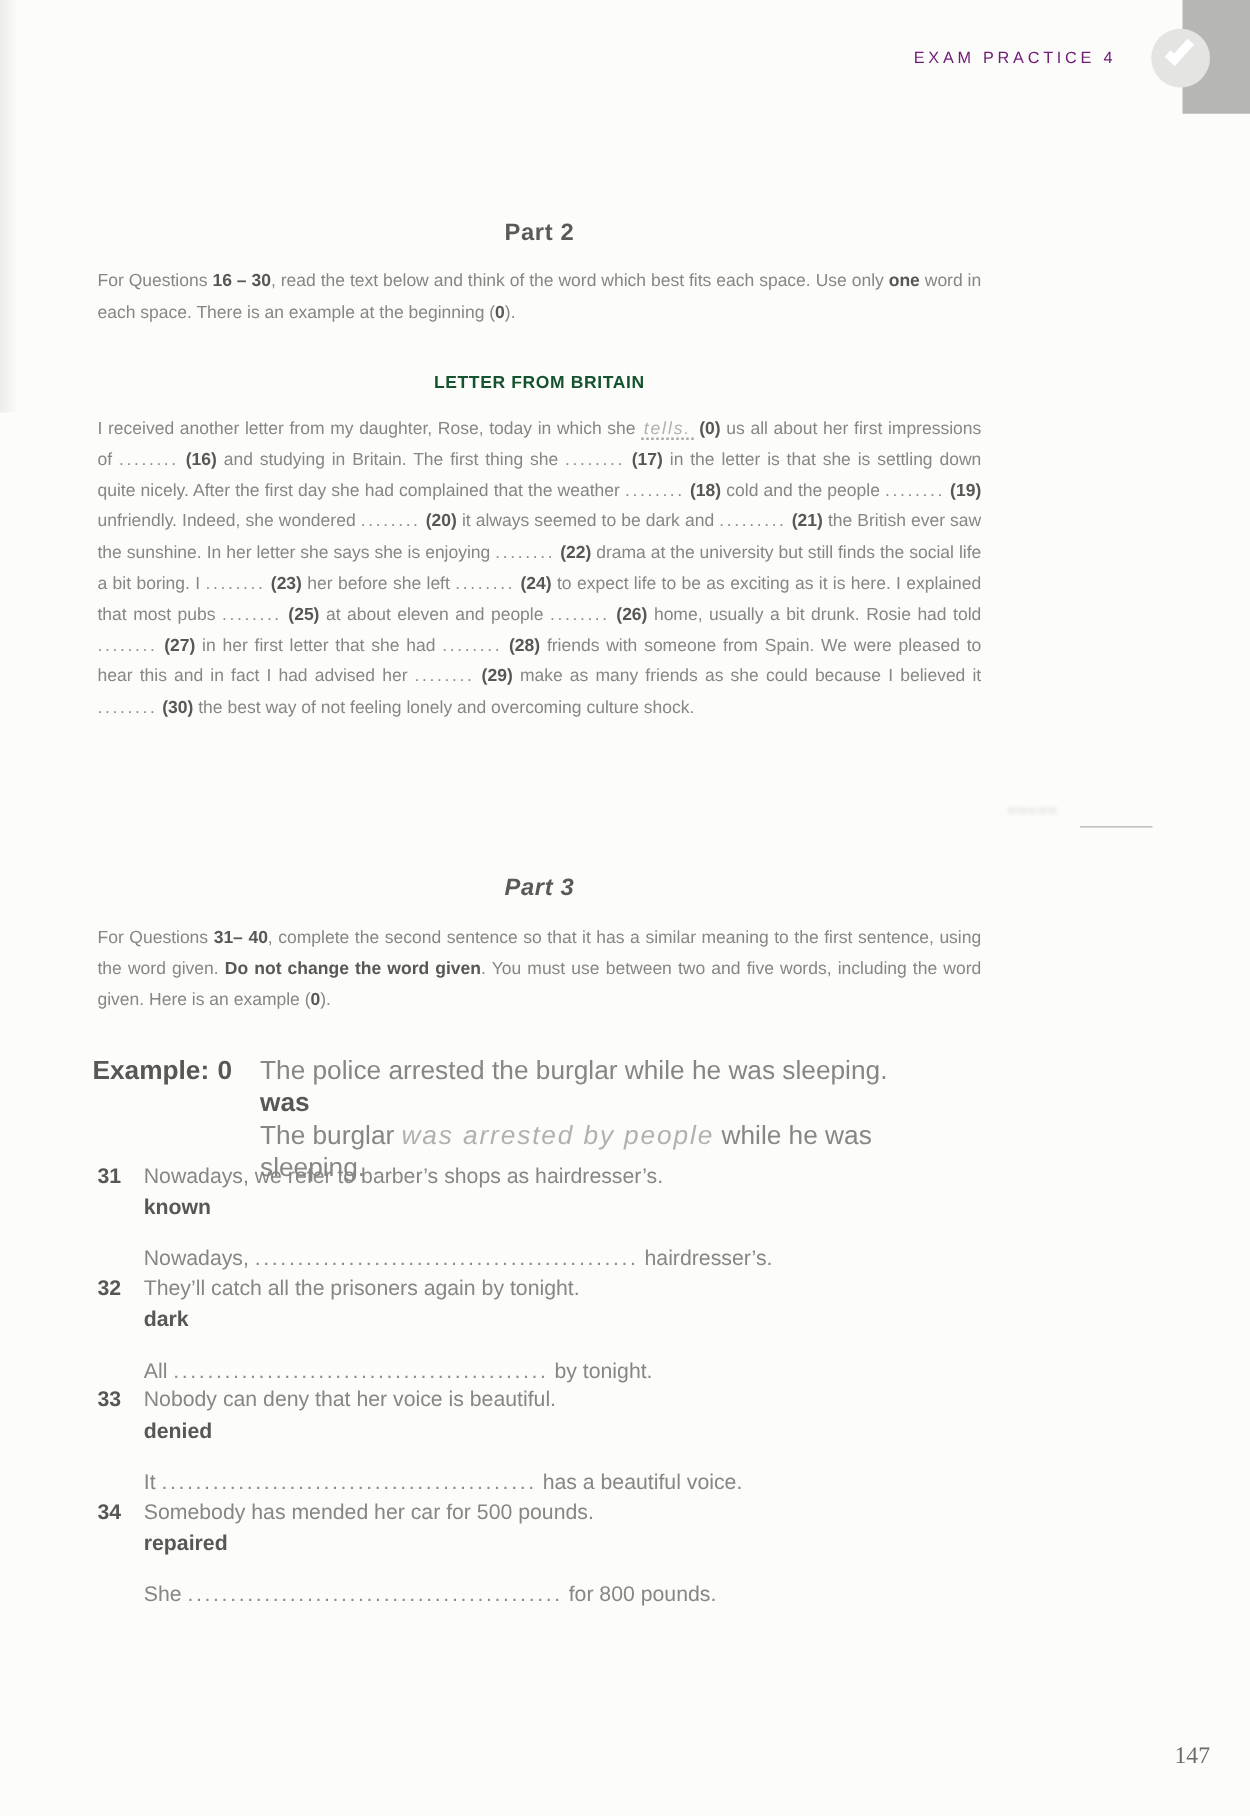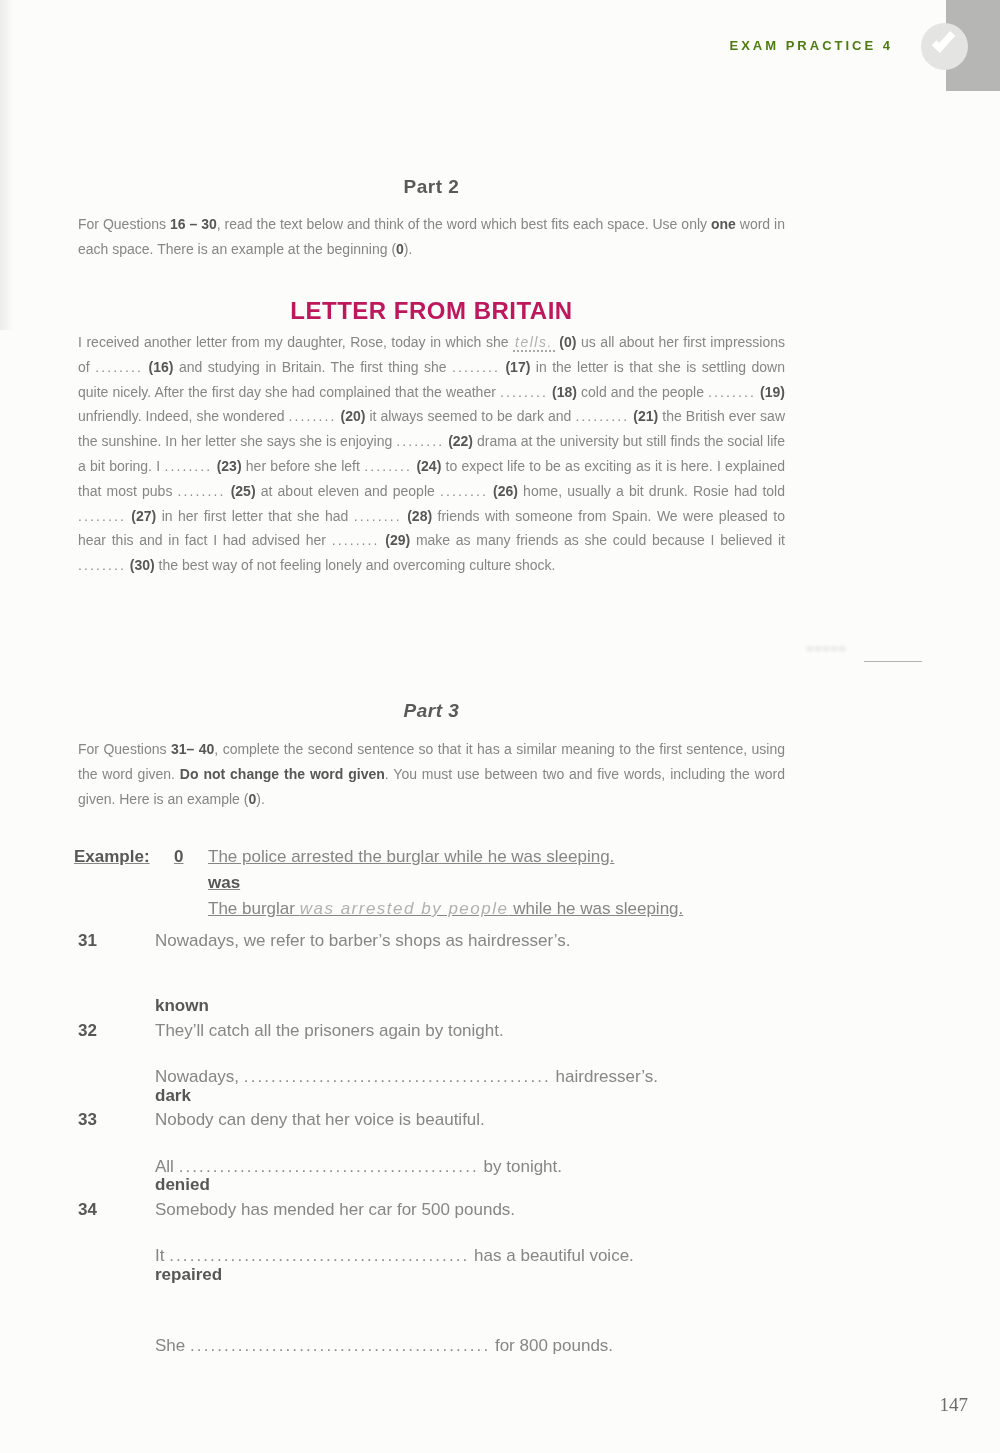--- a/index.html
+++ b/index.html
@@ -10,21 +10,21 @@
     font-family:"Liberation Sans", sans-serif;
     color:#868682;
   }
   .edge-shade {
     position:absolute; left:0; top:0; width:14px; height:330px;
     background:linear-gradient(to right,#ececea,rgba(255,255,255,0));
   }
   
   .header-label {
     position:absolute; top:38px; right:107px;
-    font-size:13px; font-weight:700; letter-spacing:3px; color:#4d7c0f;
+    font-size:13px; font-weight:400; letter-spacing:3px; color:#701a75;
   }
   .corner-tab {
     position:absolute; left:946px; top:0; width:54px; height:91px;
     background:#b6b6b4;
   }
   .check-badge {
     position:absolute; left:921px; top:23px; width:47px; height:47px;
     border-radius:50%; background:#e4e4e2;
   }
   .check-icon {
@@ -35,44 +35,44 @@
   .section-title {
     position:absolute; width:707px; text-align:center;
     font-size:19px; font-weight:700; color:#5a5a56; letter-spacing:0.5px;
   }
   .para {
     position:absolute; width:707px; text-align:justify;
     font-size:14px; line-height:24.8px;
   }
   .letter-title {
     position:absolute; width:707px; text-align:center;
-    font-size:24px; font-weight:700; color:#be185d; letter-spacing:0.5px;
+    font-size:14px; font-weight:700; color:#14532d; letter-spacing:0.5px;
   }
   .seg-b { font-weight:700; color:#575753; }
   .seg-dots { letter-spacing:2.1px; color:#8d8d89; }
   .seg-hand, .seg-hand_u {
     font-style:italic; color:#b2b2ac; letter-spacing:1.5px;
   }
   .seg-hand_u { border-bottom:2px dotted #a8a8a4; padding:0 2px; }
   
   .example-block {
     position:absolute; width:707px;
     display:grid; grid-template-columns:100px 34px 1fr;
-    font-size:17px; line-height:26px;text-decoration:underline;
+    font-size:21px; line-height:26px;
   }
   .example-label, .example-number { font-weight:700; color:#575753; }
   .given-word { font-weight:700; color:#575753; }
   
   .q-block {
     position:absolute; width:707px;
     display:grid; grid-template-columns:37px 1fr;
-    font-size:17px; line-height:25px;gap:40px;
+    font-size:17px; line-height:25px;
   }
   .q-number { font-weight:700; color:#575753; }
-  .q-answer { margin-top:6px; }
+  .q-answer { margin-top:16px; }
   
   .pencil-smudge {
     position:absolute; left:806px; top:641px; width:58px; height:20px;
     color:#cfcfcb; font-size:13px; letter-spacing:1px;
     filter:blur(1.5px); overflow:hidden;
   }
   .stray-line {
     position:absolute; left:864px; top:661px; width:58px; height:1px;
     background:#b2b2b0;
   }

